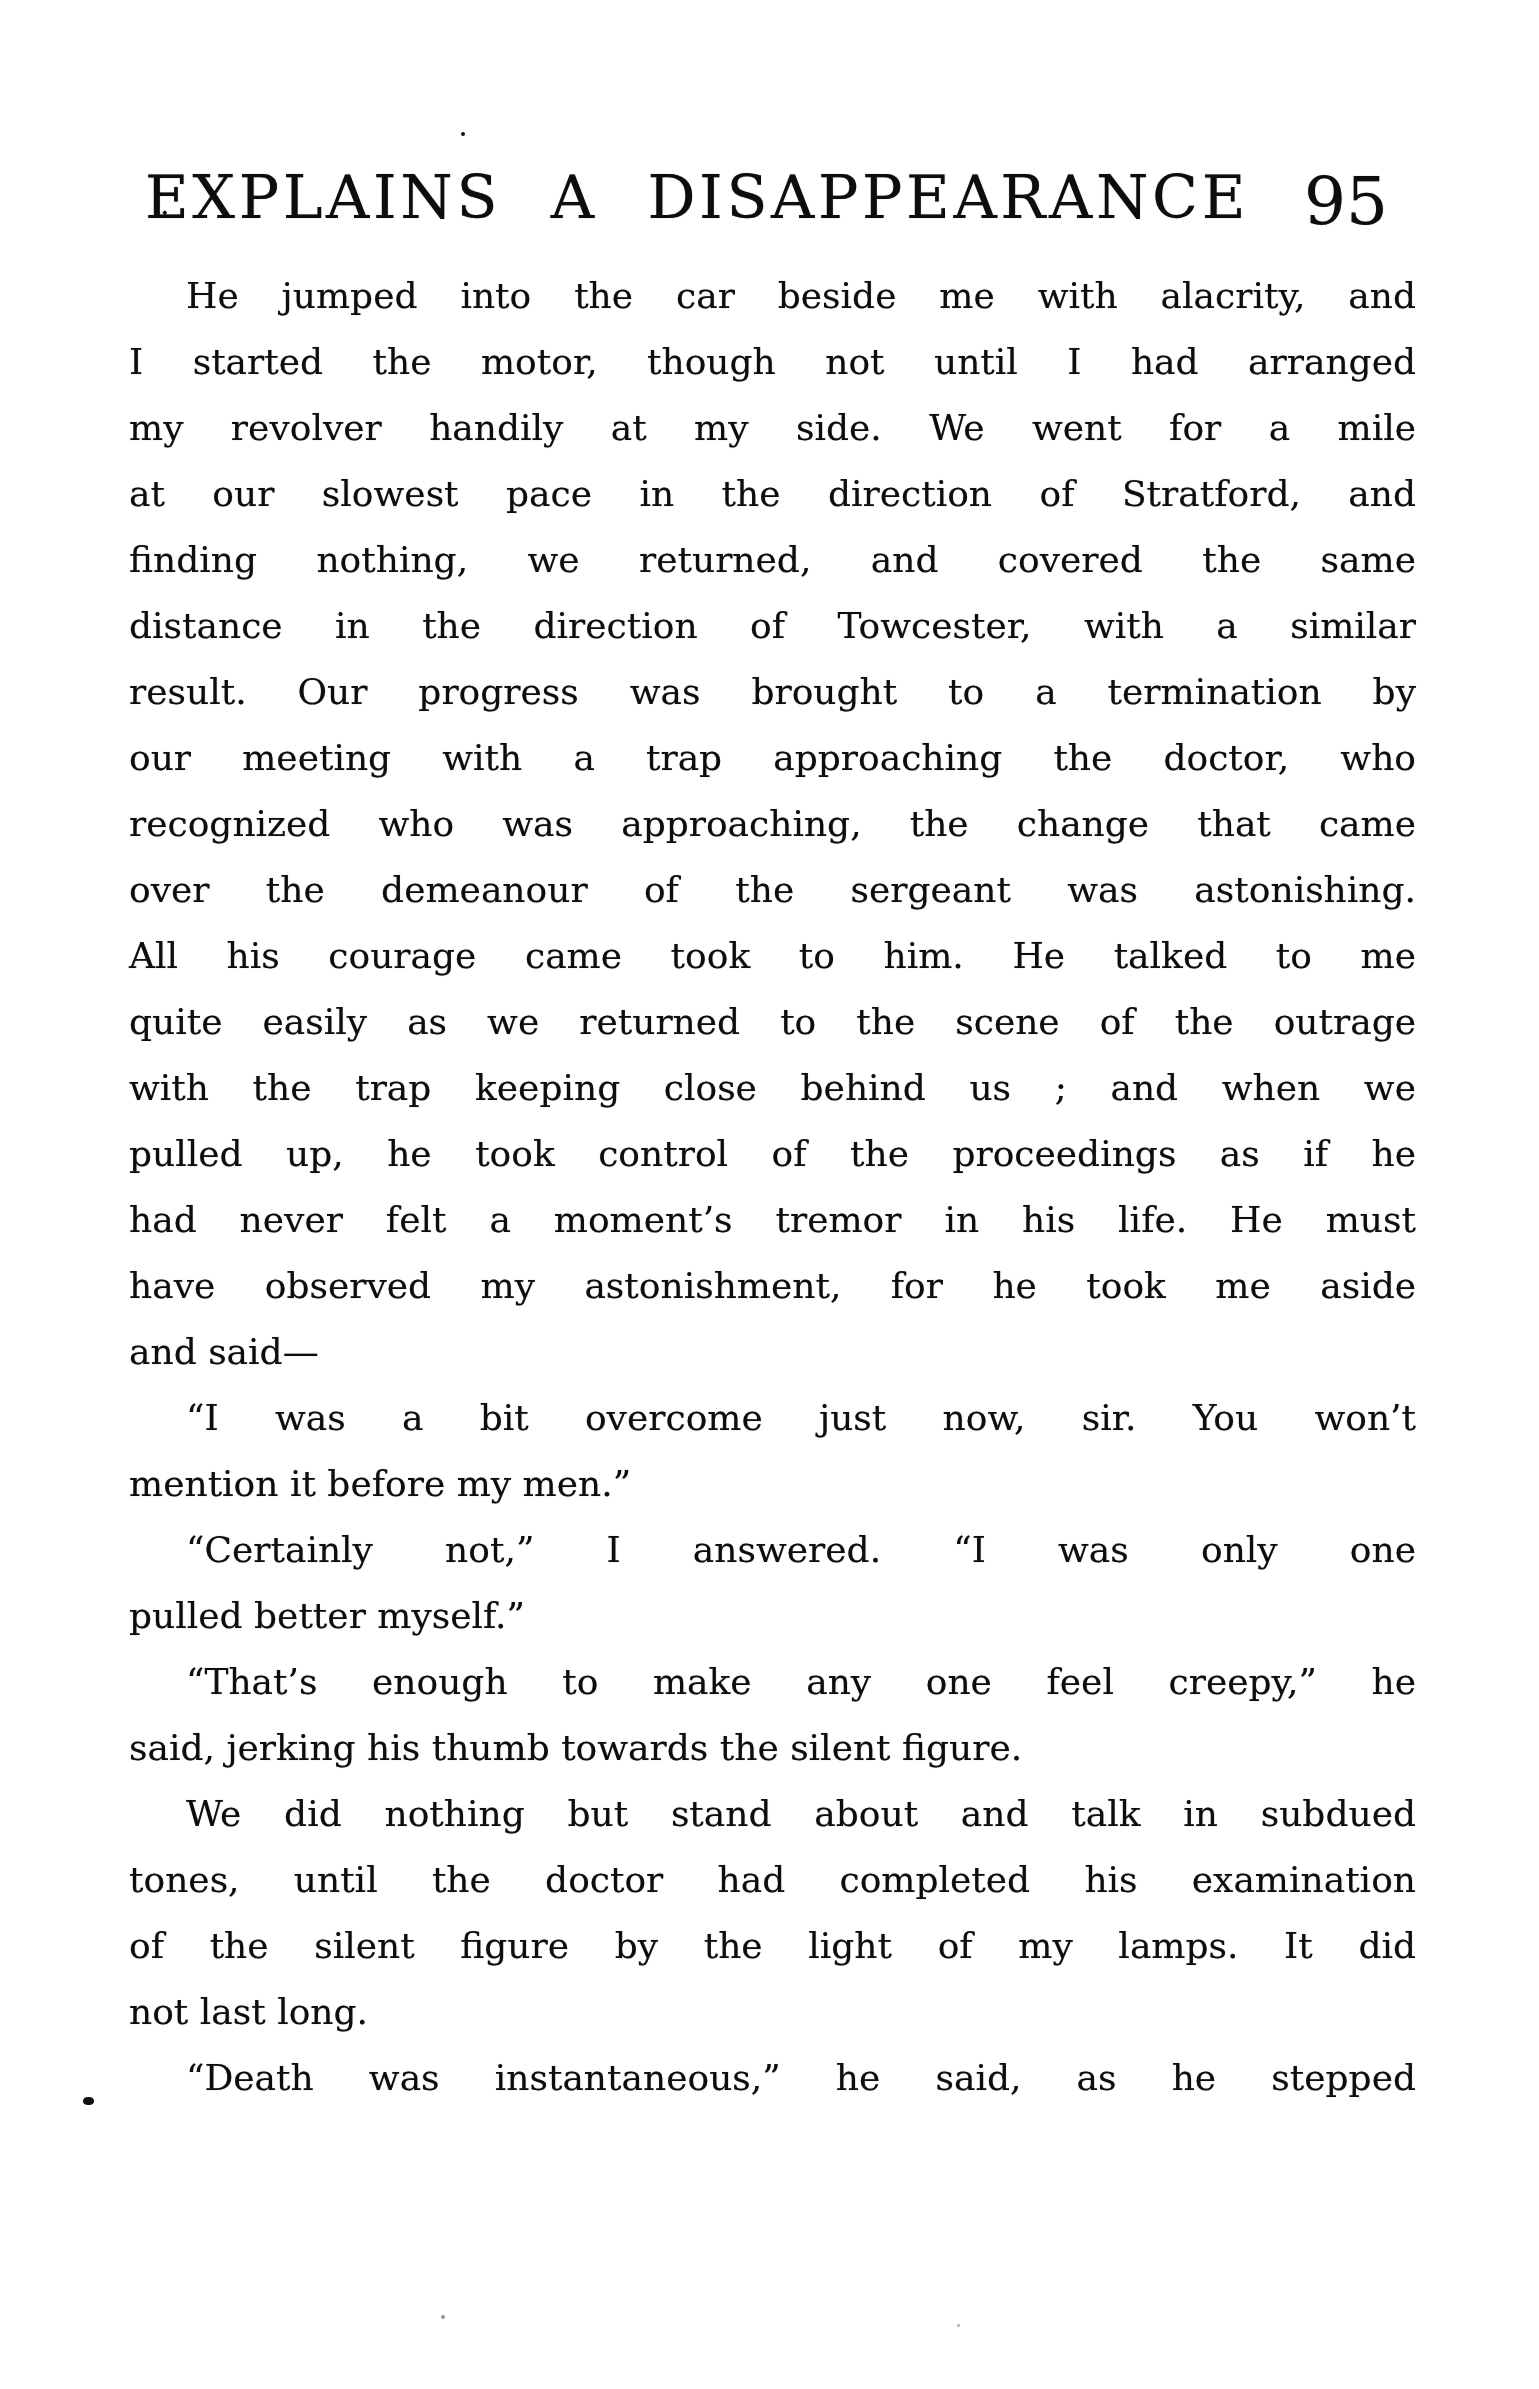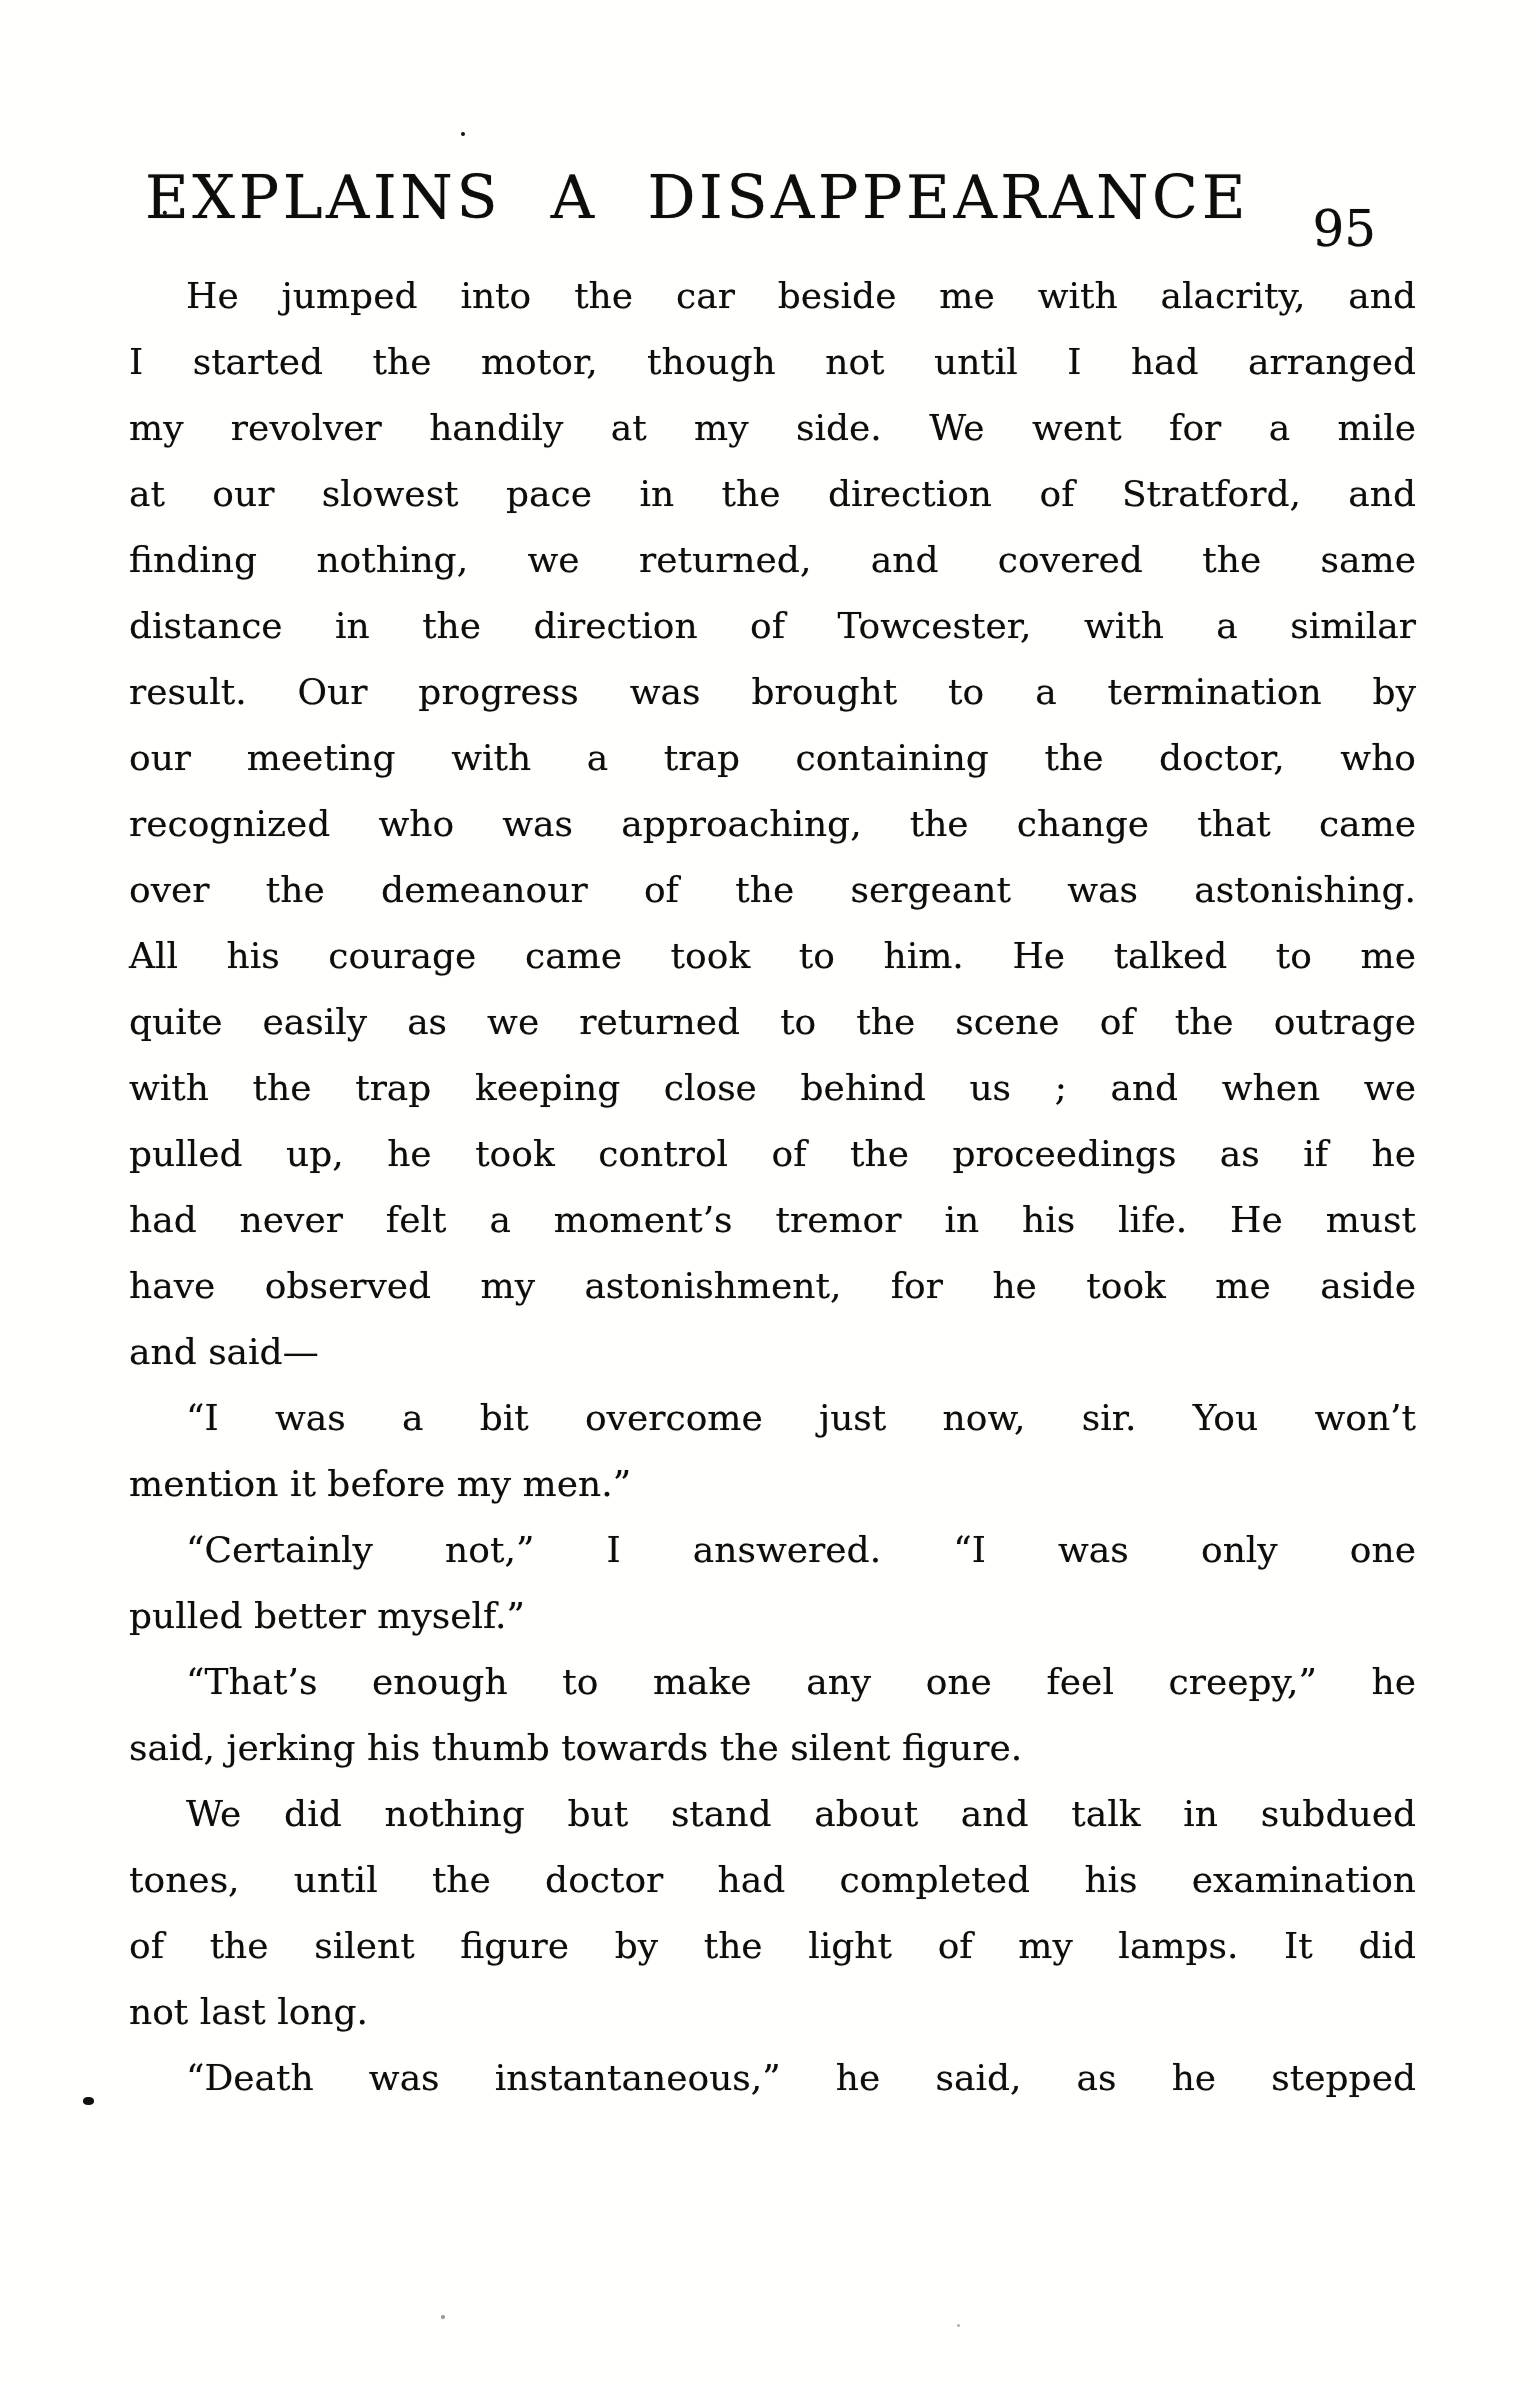--- a/index.html
+++ b/index.html
@@ -27,24 +27,23 @@
     text-align: center;
     font-size: 60px;
     letter-spacing: 3.6px;
     word-spacing: 27px;
     font-weight: 500;
     text-shadow: 0 0 0.9px rgba(10,9,8,0.55);
     white-space: nowrap;
   }
   .head-page-number {
     position: absolute;
-    right: 40px; top: 5.3px;
-    font-size: 50px;
+    right: 28px; top: 5.3px;
+    font-size: 66px;
     text-shadow: 0 0 0.9px rgba(10,9,8,0.55);
-    margin-top: 37px;
   }
   
   .text-block {
     position: absolute;
     left: 129px; top: 263px;
     width: 1287px;
     font-size: 36px;
     line-height: 66px;
     text-shadow: 0 0 0.9px rgba(10,9,8,0.45);
   }
@@ -82,21 +81,21 @@
   </div>
 
   <div class="text-block">
     <div class="line indent">He jumped into the car beside me with alacrity, and</div>
     <div class="line">I started the motor, though not until I had arranged</div>
     <div class="line">my revolver handily at my side. We went for a mile</div>
     <div class="line">at our slowest pace in the direction of Stratford, and</div>
     <div class="line">finding nothing, we returned, and covered the same</div>
     <div class="line">distance in the direction of Towcester, with a similar</div>
     <div class="line">result. Our progress was brought to a termination by</div>
-    <div class="line">our meeting with a trap containing the doctor, who</div>
+    <div class="line">our meeting with a trap approaching the doctor, who</div>
     <div class="line">recognized who was approaching, the change that came</div>
     <div class="line">over the demeanour of the sergeant was astonishing.</div>
     <div class="line">All his courage came took to him. He talked to me</div>
     <div class="line">quite easily as we returned to the scene of the outrage</div>
     <div class="line">with the trap keeping close behind us ; and when we</div>
     <div class="line">pulled up, he took control of the proceedings as if he</div>
     <div class="line">had never felt a moment’s tremor in his life. He must</div>
     <div class="line">have observed my astonishment, for he took me aside</div>
     <div class="line end">and said—</div>
     <div class="line indent">“I was a bit overcome just now, sir. You won’t</div>

